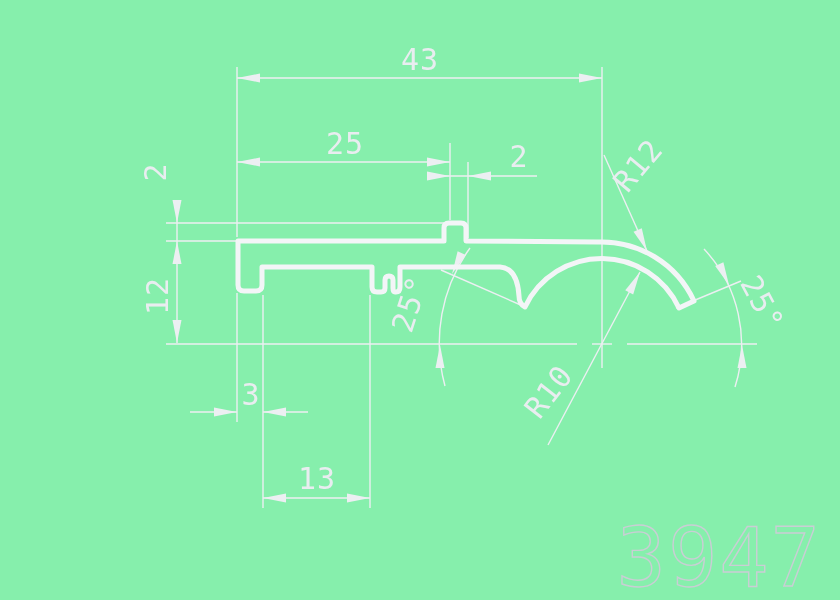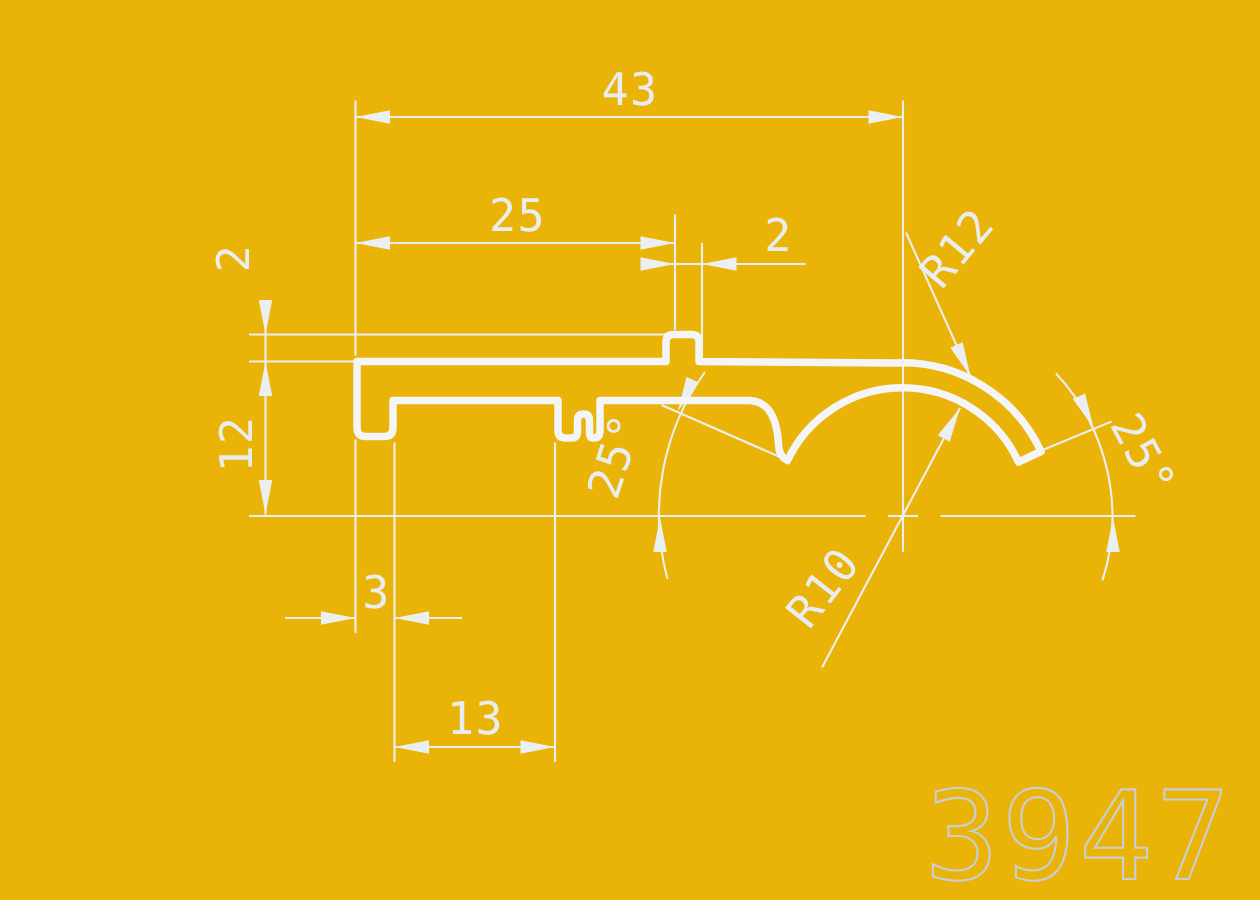--- a/index.html
+++ b/index.html
@@ -1,19 +1,19 @@
 <!DOCTYPE html>
 <html><head>
 <meta charset="utf-8">
 <style>
   html,body{margin:0;padding:0;background:#1a1d23;}
   .canvas{
     position:relative;
     width:840px;height:600px;
-    background:#eab308;
+    background:#86efac;
     overflow:hidden;
     font-family:"DejaVu Sans Mono", monospace;
   }
   svg{display:block;}
   .thin{stroke:#ECEFF2;stroke-width:1.4;fill:none;stroke-linecap:butt;}
   .profile{stroke:#F3F5F7;stroke-width:5;fill:none;stroke-linejoin:round;stroke-linecap:round;}
   .ah{fill:#ECEFF2;stroke:none;}
   .dim{font-family:"DejaVu Sans Mono",monospace;font-size:30px;fill:#E9EDF0;letter-spacing:1px;}
   .dim-mid{text-anchor:middle;}
   .part{font-family:"DejaVu Sans Mono",monospace;font-size:82px;fill:none;stroke:#C9CED4;stroke-width:1.4;text-anchor:end;letter-spacing:2px;}

